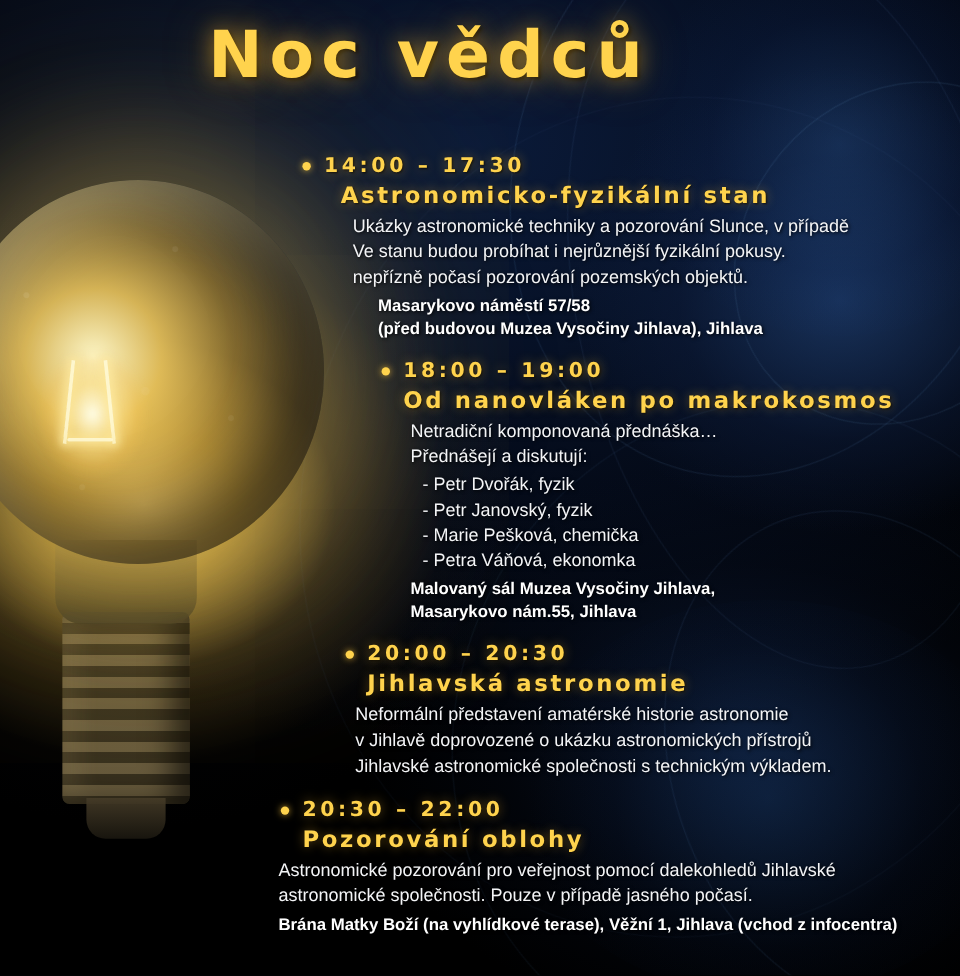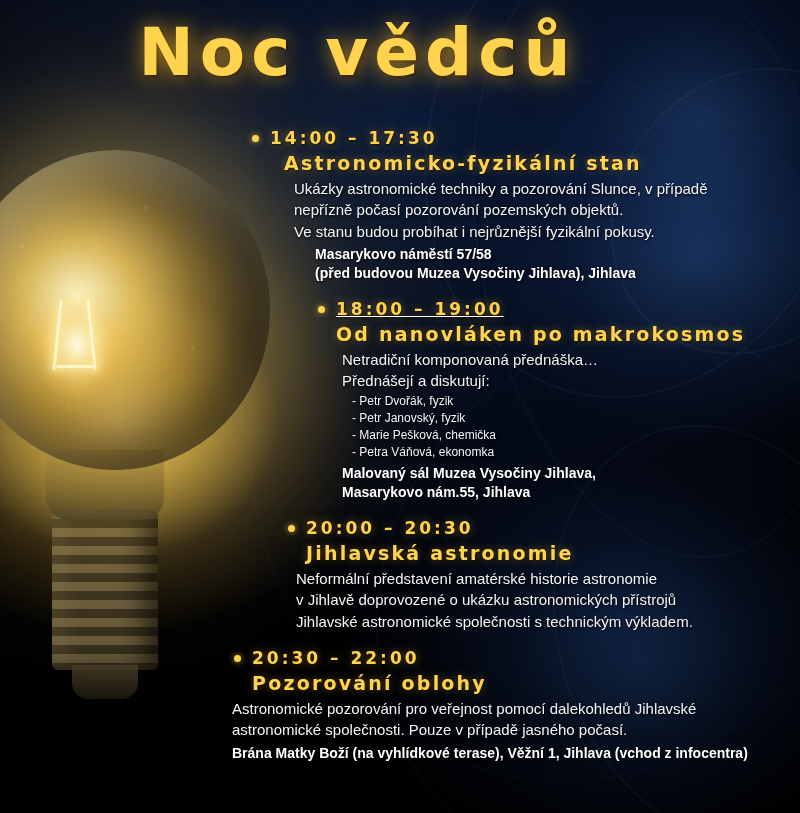--- a/index.html
+++ b/index.html
@@ -145,21 +145,21 @@
 
   
   #title {
     position: absolute;
     top: 14px;
     left: 0;
     width: 715px;
     text-align: center;
     font-family: "DejaVu Sans", sans-serif;
     font-weight: bold;
-    font-size: 66px;
+    font-size: 54px;
     letter-spacing: 6px;
     color: #ffd34d;
     text-shadow:
       0 0 18px rgba(255,190,40,0.55),
       0 0 42px rgba(255,170,20,0.35),
       2px 2px 3px rgba(0,0,0,0.85);
     white-space: nowrap;
   }
 
   
@@ -209,42 +209,42 @@
     margin-top: 4px;
     margin-left: 28px;
     font-size: 15px;
     line-height: 1.42;
     color: #f3f4f6;
     text-shadow: 1px 1px 3px rgba(0,0,0,0.95);
   }
   .elist {
     margin-top: 2px;
     margin-left: 36px;
-    font-size: 12px;
+    font-size: 15px;
     line-height: 1.42;
     color: #f3f4f6;
     text-shadow: 1px 1px 3px rgba(0,0,0,0.95);
   }
   .eplace {
     margin-top: 3px;
     margin-left: 28px;
     font-size: 14px;
     font-weight: bold;
     line-height: 1.35;
     color: #ffffff;
     text-shadow: 1px 1px 3px rgba(0,0,0,0.95);
   }
 
   
   #event-1 .edesc { margin-left: 46px; }
   #event-1 .eplace { margin-left: 67px; }
   #event-1 .etitle { margin-left: 36px; }
   #event-1 .etime { margin-left: 0px; }
 
-  #event-2 .event-head { padding-left: 88px; text-decoration: underline; }
+  #event-2 .event-head { padding-left: 88px; }
   #event-2 .etitle { margin-left: 88px; }
   #event-2 .edesc { margin-left: 94px; }
   #event-2 .elist { margin-left: 104px; }
   #event-2 .eplace { margin-left: 94px; }
 
   #event-3 .event-head { padding-left: 58px; }
   #event-3 .etitle { margin-left: 58px; }
   #event-3 .edesc { margin-left: 48px; }
   #event-3 .eplace { margin-left: 18px; }
 
@@ -286,22 +286,22 @@
   <div id="program">
 
     <div class="event" id="event-1">
       <div class="event-head">
         <span class="bullet"></span>
         <span class="etime">14:00 – 17:30</span>
       </div>
       <div class="etitle">Astronomicko-fyzikální stan</div>
       <div class="edesc">
         <div>Ukázky astronomické techniky a pozorování Slunce, v případě</div>
+        <div>Ve stanu budou probíhat i nejrůznější fyzikální pokusy.</div>
         <div>nepřízně počasí pozorování pozemských objektů.</div>
-        <div>Ve stanu budou probíhat i nejrůznější fyzikální pokusy.</div>
       </div>
       <div class="eplace">
         <div>Masarykovo náměstí 57/58</div>
         <div>(před budovou Muzea Vysočiny Jihlava), Jihlava</div>
       </div>
     </div>
 
     <div class="event" id="event-2">
       <div class="event-head">
         <span class="bullet" style="left:70px;"></span>

